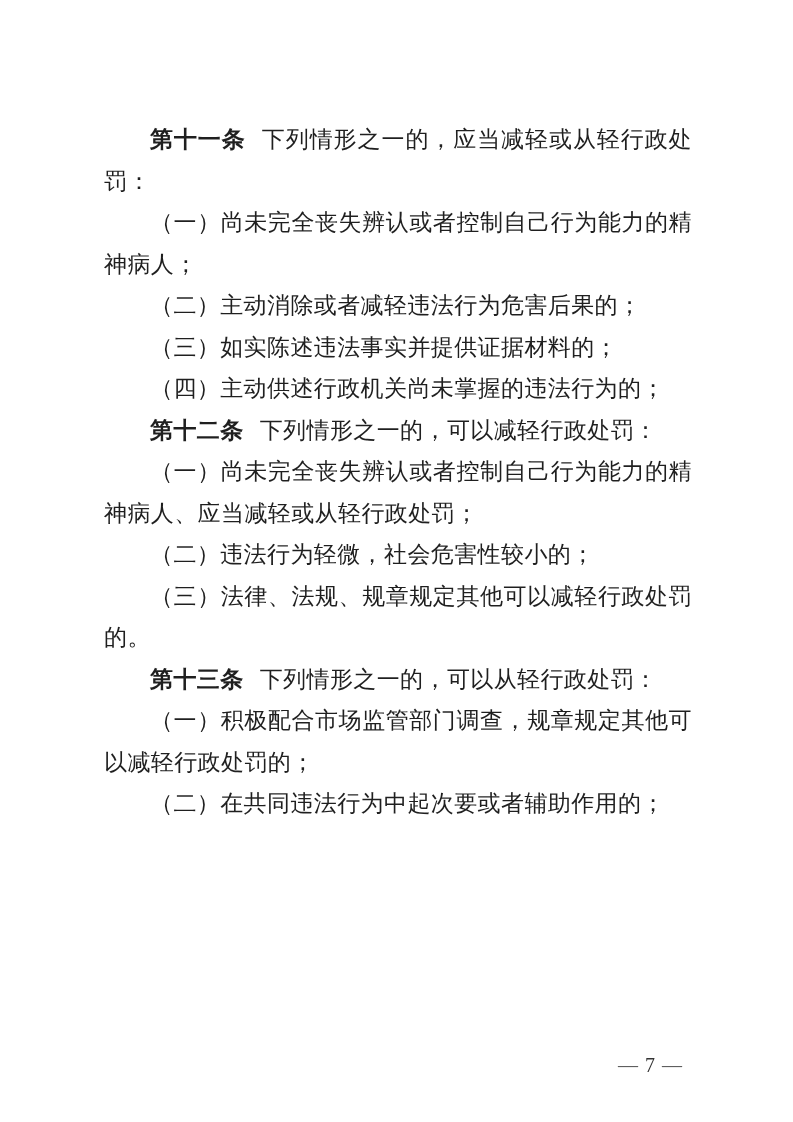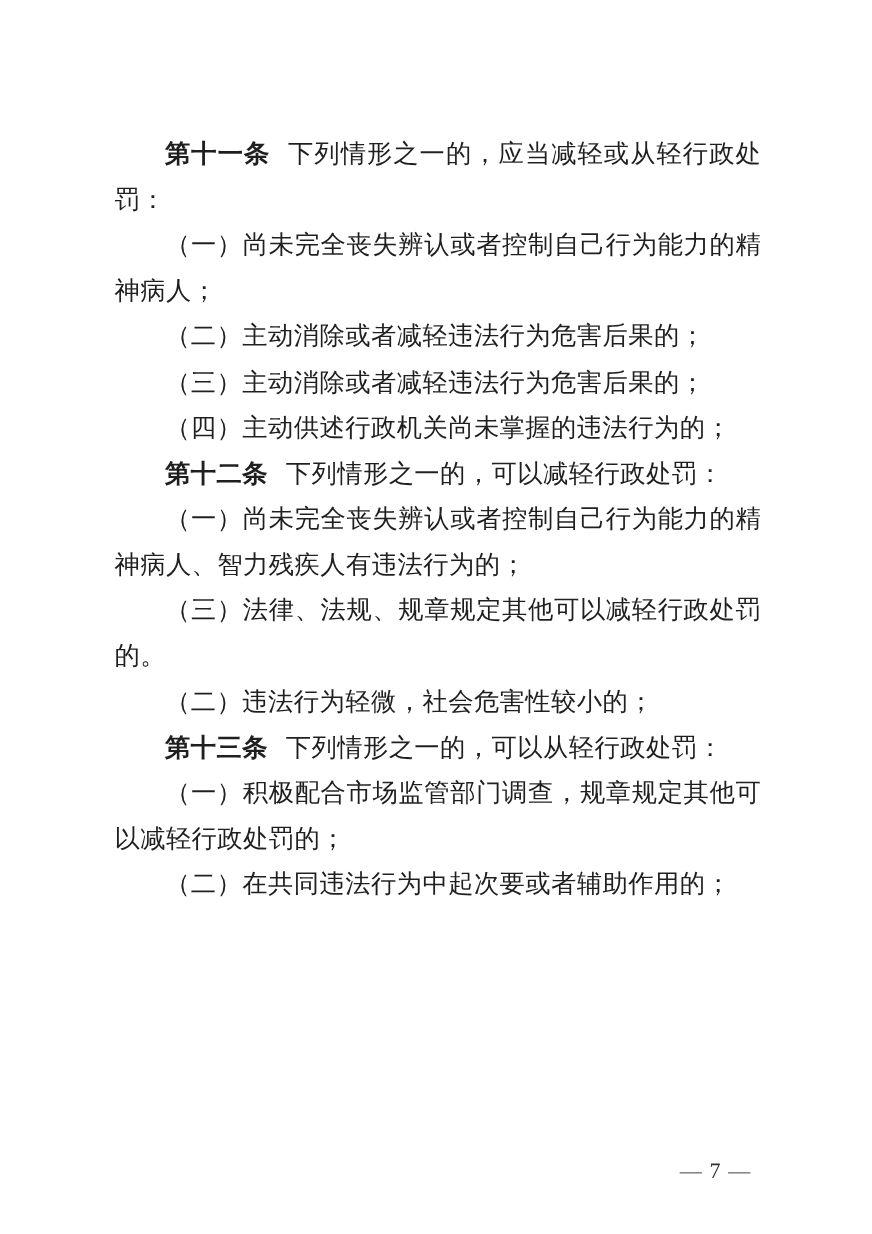--- a/index.html
+++ b/index.html
@@ -52,31 +52,31 @@
 
 <div class="page">
 
   <main class="content" id="articles-container">
   <section class="article">
     <p class="para heading-para">
       <span class="article-number">第十一条</span><span class="article-intro">下列情形之一的，应当减轻或从轻行政处罚：</span>
     </p>
   <p class="para">（一）尚未完全丧失辨认或者控制自己行为能力的精神病人；</p>
         <p class="para">（二）主动消除或者减轻违法行为危害后果的；</p>
-        <p class="para">（三）主动消除或者减轻违法行为危害后果的；</p>
+        <p class="para">（三）如实陈述违法事实并提供证据材料的；</p>
         <p class="para">（四）主动供述行政机关尚未掌握的违法行为的；</p>
       </section>
 
   <section class="article">
     <p class="para heading-para">
       <span class="article-number">第十二条</span><span class="article-intro">下列情形之一的，可以减轻行政处罚：</span>
     </p>
-  <p class="para">（一）尚未完全丧失辨认或者控制自己行为能力的精神病人、智力残疾人有违法行为的；</p>
+  <p class="para">（一）尚未完全丧失辨认或者控制自己行为能力的精神病人、应当减轻或从轻行政处罚；</p>
+        <p class="para">（二）违法行为轻微，社会危害性较小的；</p>
         <p class="para">（三）法律、法规、规章规定其他可以减轻行政处罚的。</p>
-        <p class="para">（二）违法行为轻微，社会危害性较小的；</p>
       </section>
 
   <section class="article">
     <p class="para heading-para">
       <span class="article-number">第十三条</span><span class="article-intro">下列情形之一的，可以从轻行政处罚：</span>
     </p>
   <p class="para">（一）积极配合市场监管部门调查，规章规定其他可以减轻行政处罚的；</p>
         <p class="para">（二）在共同违法行为中起次要或者辅助作用的；</p>
       </section>
 </main>

